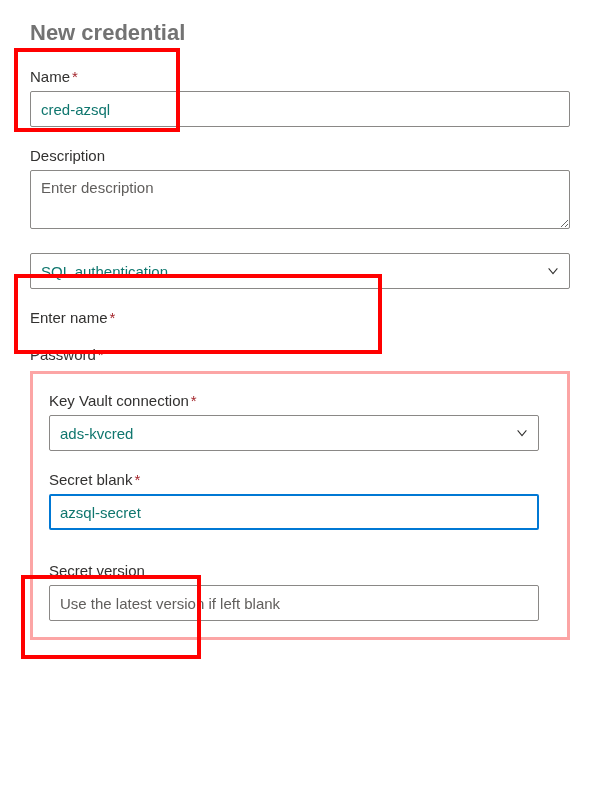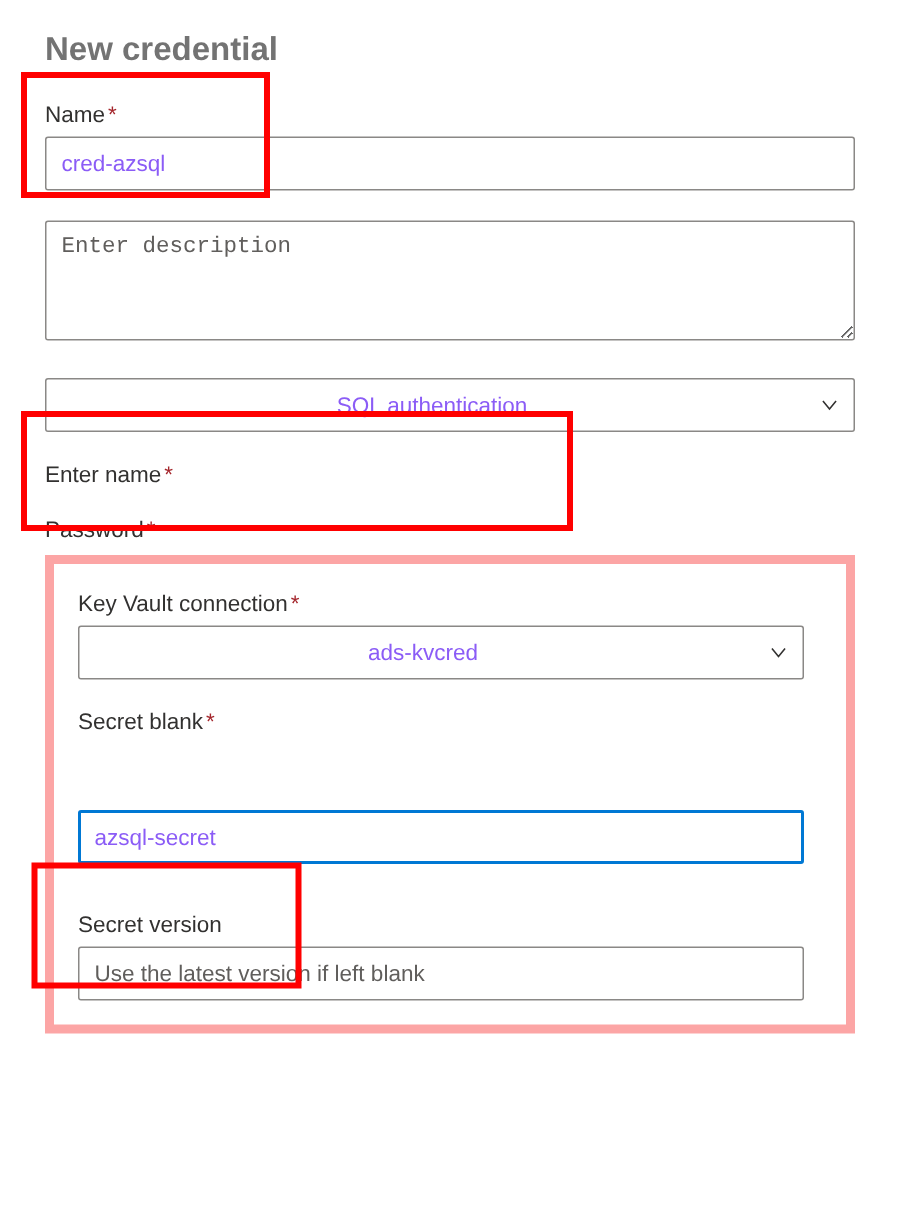--- a/index.html
+++ b/index.html
@@ -35,59 +35,56 @@
       margin-left: 2px;
     }
     .text-input {
       width: 100%;
       height: 36px;
       padding: 6px 10px;
       border: 1px solid #8a8886;
       border-radius: 2px;
       font-size: 15px;
       font-family: inherit;
-      color: #8b5cf6;
+      color: #0f766e;
       background: #ffffff;
     }
     .text-input::placeholder {
       color: #605e5c;
     }
     .focused {
       border: 2px solid #0078d4;
       padding: 5px 9px;
-      margin-top: 44px;
     }
     textarea.text-input {
-      height: 80px;
+      height: 59px;
       resize: both;
       padding-top: 8px;
-      font-family: Liberation Mono, monospace;
     }
     .select-wrap {
       position: relative;
       width: 100%;
     }
     .select-wrap .text-input {
       padding-right: 34px;
-      text-align: center;
     }
     .chevron {
       position: absolute;
       right: 10px;
       top: 50%;
       transform: translateY(-50%);
       pointer-events: none;
     }
     .chevron svg {
       width: 14px;
       height: 14px;
       display: block;
     }
     .password-section {
-      border: 6px solid #fca5a5;
+      border: 3px solid #fca5a5;
       padding: 18px 28px 16px 16px;
       margin-top: 8px;
     }
     .highlight-box {
       position: absolute;
       border: 4px solid #ff0000;
       pointer-events: none;
       z-index: 10;
     }
     .hb1 { left: 14px; top: 48px; width: 166px; height: 84px; }
@@ -100,20 +97,21 @@
 <h1>New credential</h1>
 
 <div class="form-group">
   <label class="label">
     <span>Name</span><span class="required">*</span>
   </label>
   <input type="text" class="text-input" value="cred-azsql" style="">
 </div>
 
 <div class="form-group">
+  <label class="label">Description</label>
   <textarea class="text-input" placeholder="Enter description" style=""></textarea>
 </div>
 
 <div class="form-group">
   <div class="select-wrap">
     <input type="text" readonly="" class="text-input" value="SQL authentication" style="">
     <span class="chevron">
       <svg viewBox="0 0 16 16" fill="none" stroke="#323130" stroke-width="1.2">
           <polyline points="3,5 8,11 13,5"></polyline>
         </svg>

